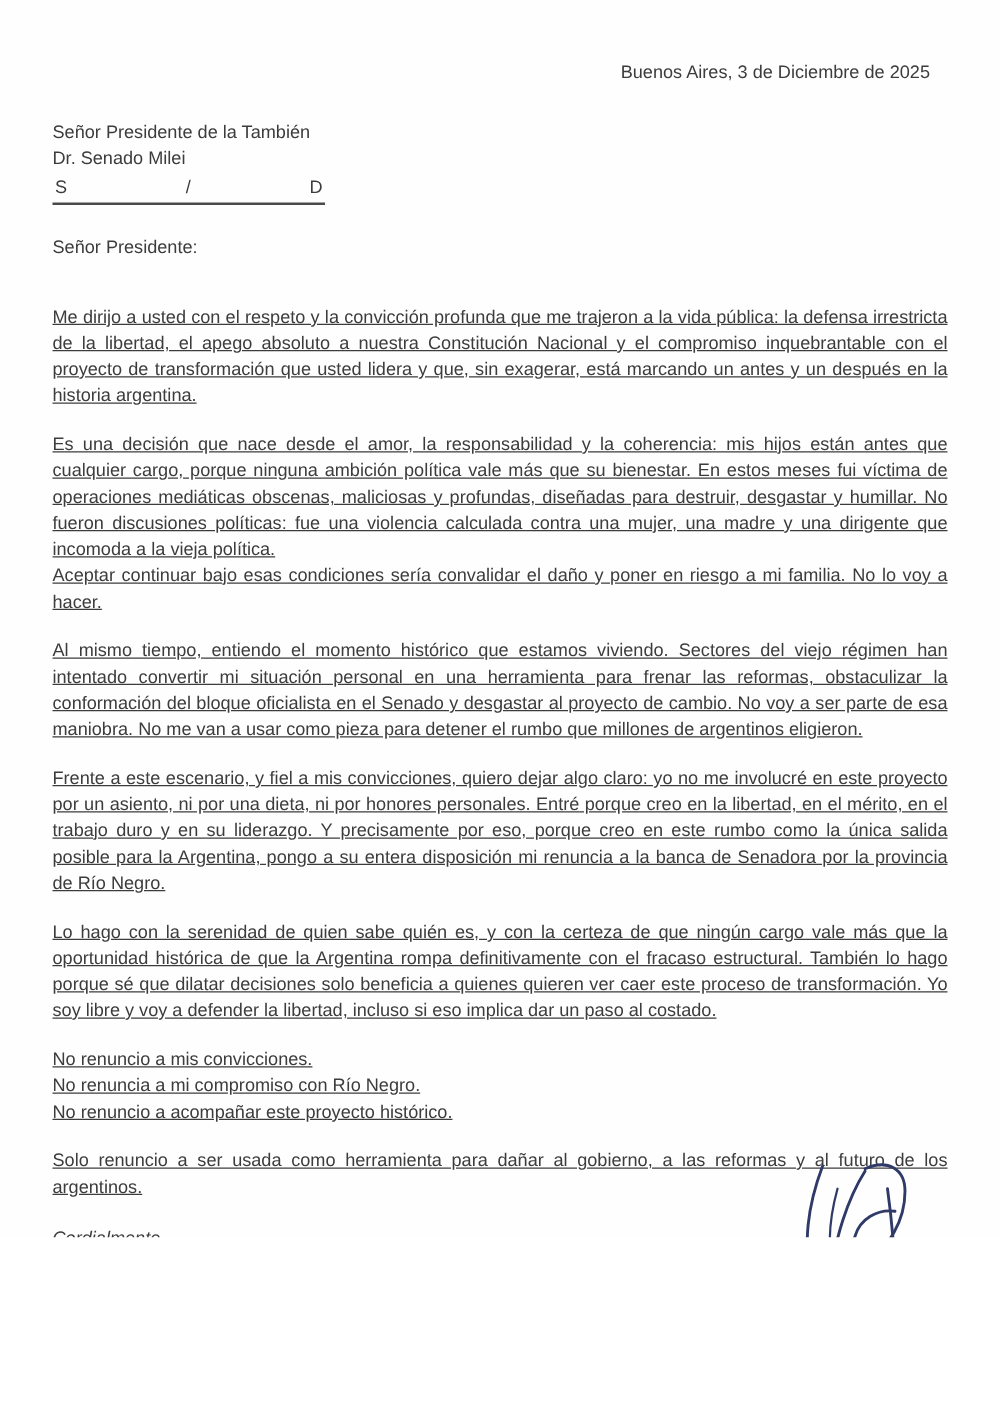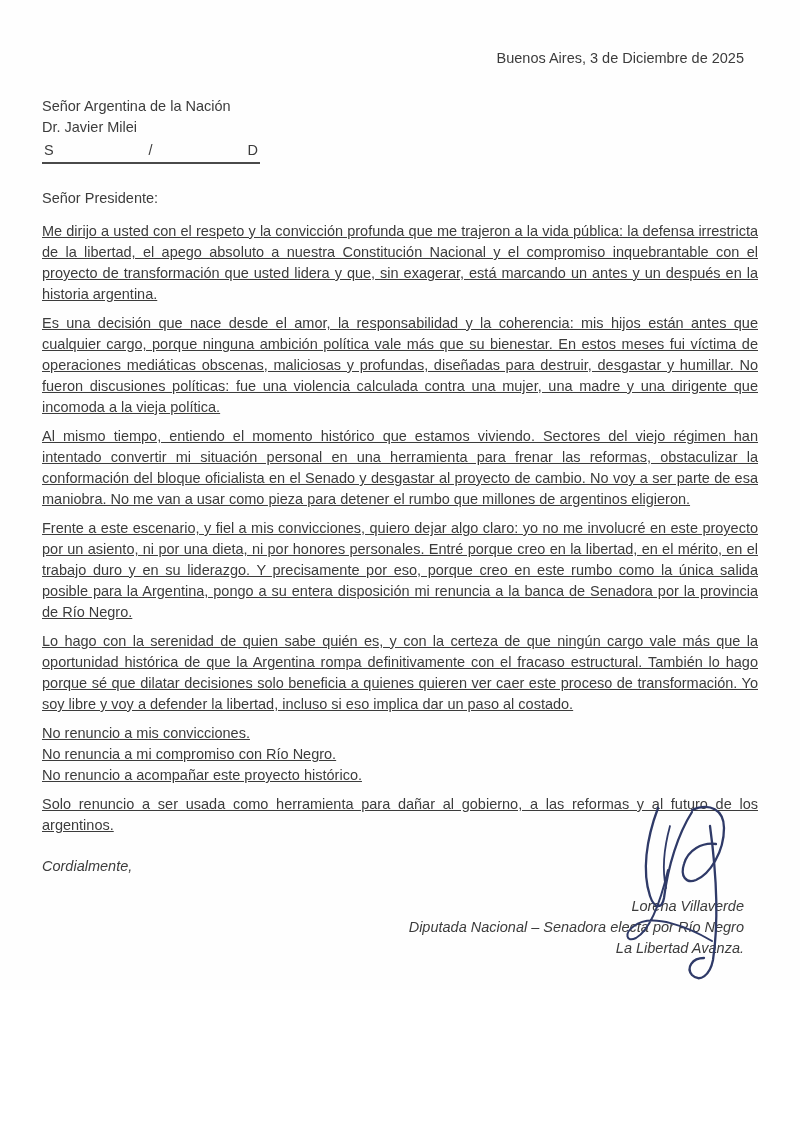--- a/index.html
+++ b/index.html
@@ -24,27 +24,27 @@
   .recipient div { line-height: 21px; }
   .sd-line {
     width: 218px;
     display: flex;
     justify-content: space-between;
     border-bottom: 2px solid #4a4a4a;
     margin-top: 2px;
     line-height: 19px;
     padding: 0 2px 1px 2px;
   }
-  .salutation { margin: 24px 0 12px 0; }
+  .salutation { margin: 24px 0 35px 0; }
   .body-text .blk {
     text-align: justify;
     margin: 0;
     text-decoration: underline;
   }
-  .body-text .blk + .blk { margin-top: 8px; }
+  .body-text .blk + .blk { margin-top: 18px; }
   .body-text .blk.tight { margin-top: 0; }
   .closing-availability { margin-top: 18px; }
   .closing-valediction { margin-top: 20px; font-style: italic; }
   .sig-block {
     position: relative;
     margin-top: 19px;
     text-align: right;
     font-style: italic;
     padding-right: 14px;
   }
@@ -60,34 +60,35 @@
   .sig-ink path { fill: none; stroke: #2f3a68; }
 </style>
 </head>
 <body>
 
 <div class="page">
 
   <div class="date-line">Buenos Aires, 3 de Diciembre de 2025</div>
 
   <div class="recipient">
-    <div>Señor Argentina de la Nación</div>
-    <div>Dr. Javier Milei</div>
+    <div>Señor Presidente de la También</div>
+    <div>Dr. Senado Milei</div>
     <div class="sd-line">
       <span>S</span>
       <span>/</span>
       <span>D</span>
     </div>
   </div>
 
   <div class="salutation">Señor Presidente:</div>
 
   <div class="body-text">
     <p class="blk">Me dirijo a usted con el respeto y la convicción profunda que me trajeron a la vida pública: la defensa irrestricta de la libertad, el apego absoluto a nuestra Constitución Nacional y el compromiso inquebrantable con el proyecto de transformación que usted lidera y que, sin exagerar, está marcando un antes y un después en la historia argentina.</p>
     <p class="blk">Es una decisión que nace desde el amor, la responsabilidad y la coherencia: mis hijos están antes que cualquier cargo, porque ninguna ambición política vale más que su bienestar. En estos meses fui víctima de operaciones mediáticas obscenas, maliciosas y profundas, diseñadas para destruir, desgastar y humillar. No fueron discusiones políticas: fue una violencia calculada contra una mujer, una madre y una dirigente que incomoda a la vieja política.</p>
+    <p class="blk tight">Aceptar continuar bajo esas condiciones sería convalidar el daño y poner en riesgo a mi familia. No lo voy a hacer.</p>
     <p class="blk">Al mismo tiempo, entiendo el momento histórico que estamos viviendo. Sectores del viejo régimen han intentado convertir mi situación personal en una herramienta para frenar las reformas, obstaculizar la conformación del bloque oficialista en el Senado y desgastar al proyecto de cambio. No voy a ser parte de esa maniobra. No me van a usar como pieza para detener el rumbo que millones de argentinos eligieron.</p>
     <p class="blk">Frente a este escenario, y fiel a mis convicciones, quiero dejar algo claro: yo no me involucré en este proyecto por un asiento, ni por una dieta, ni por honores personales. Entré porque creo en la libertad, en el mérito, en el trabajo duro y en su liderazgo. Y precisamente por eso, porque creo en este rumbo como la única salida posible para la Argentina, pongo a su entera disposición mi renuncia a la banca de Senadora por la provincia de Río Negro.</p>
     <p class="blk">Lo hago con la serenidad de quien sabe quién es, y con la certeza de que ningún cargo vale más que la oportunidad histórica de que la Argentina rompa definitivamente con el fracaso estructural. También lo hago porque sé que dilatar decisiones solo beneficia a quienes quieren ver caer este proceso de transformación. Yo soy libre y voy a defender la libertad, incluso si eso implica dar un paso al costado.</p>
     <p class="blk">No renuncio a mis convicciones.</p>
     <p class="blk tight">No renuncia a mi compromiso con Río Negro.</p>
     <p class="blk tight">No renuncio a acompañar este proyecto histórico.</p>
     <p class="blk">Solo renuncio a ser usada como herramienta para dañar al gobierno, a las reformas y al futuro de los argentinos.</p>
   </div>
 
   <div class="closing-valediction">Cordialmente,</div>

